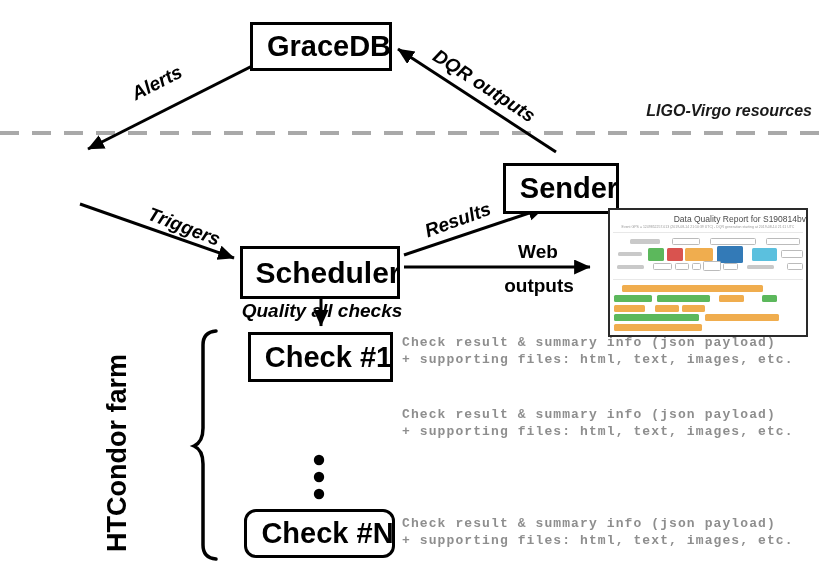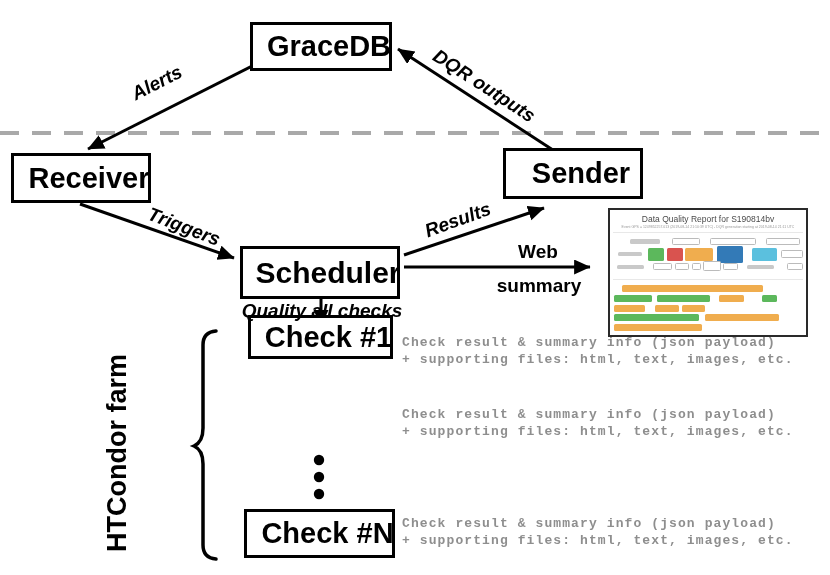--- a/index.html
+++ b/index.html
@@ -33,21 +33,21 @@
     position:absolute;z-index:3;left:117px;top:453px;
     transform:translate(-50%,-50%) rotate(-90deg);
     font-weight:bold;font-size:27px;color:#000;white-space:nowrap;
   }
   
   #report-thumb{
     position:absolute;left:608px;top:208px;width:200px;height:129px;z-index:2;
     box-sizing:border-box;border:2px solid #2a2a2a;background:#fff;
   }
   #report-title{
-    position:absolute;left:0;top:4px;width:100%;text-align:center;
+    position:absolute;left:0;top:4px;width:100%;text-align:right;
     font-size:8.5px;color:#4a4a4a;white-space:nowrap;
   }
   #report-subtitle{
     position:absolute;left:0;top:15px;width:100%;text-align:center;
     font-size:3.5px;color:#9a9a9a;white-space:nowrap;
   }
   .thumb-divider{position:absolute;left:3px;right:3px;height:1px;background:#e8e8e8;}
   .pill{position:absolute;border-radius:1.5px;box-sizing:border-box;}
 </style>
 </head>
@@ -69,34 +69,34 @@
     <line x1="404" y1="267" x2="590" y2="267" stroke="#000" stroke-width="3" marker-end="url(#ah)"></line>
     <line x1="321" y1="295" x2="321" y2="326" stroke="#000" stroke-width="3" marker-end="url(#ah)"></line>
     <path d="M 216 331 Q 203 332 203 345 L 203 428 Q 203 442 194 446 Q 203 450 203 464 L 203 545 Q 203 558 216 559" fill="none" stroke="#000" stroke-width="3.5" stroke-linecap="round"></path>
     <g fill="#000">
       <circle cx="319" cy="460" r="5.2"></circle>
       <circle cx="319" cy="477" r="5.2"></circle>
       <circle cx="319" cy="494" r="5.2"></circle>
     </g>
   </svg>
 
+  <div class="region-label" style="top:102px;">LIGO-Virgo resources</div>
 
   <div class="node" style="left:250px;top:22px;width:142px;height:49px;">GraceDB</div>
-  <div class="node" style="left:11px;top:153px;width:140px;height:50px;">Receiver</div>
-  <div class="node" style="left:503px;top:148px;width:140px;height:51px;">Sender</div>
+  <div class="node" style="left:503px;top:163px;width:116px;height:51px;">Sender</div>
   <div class="node scheduler" style="left:240px;top:246px;width:160px;height:53px;">Scheduler</div>
-  <div class="node" style="left:248px;top:315px;width:145px;height:44px;">Check #1</div>
-  <div class="node" style="left:244px;top:509px;width:151px;height:49px;">Check #N</div>
+  <div class="node" style="left:248px;top:332px;width:145px;height:50px;">Check #1</div>
+  <div class="node" style="left:244px;top:509px;width:151px;height:49px;border-radius:12px;">Check #N</div>
 
   <div class="edge-label" style="left:157px;top:83px;transform:translate(-50%,-50%) rotate(-27deg);">Alerts</div>
   <div class="edge-label" style="left:484px;top:86px;transform:translate(-50%,-50%) rotate(33deg);">DQR outputs</div>
   <div class="edge-label" style="left:184px;top:227px;transform:translate(-50%,-50%) rotate(21deg);">Triggers</div>
   <div class="edge-label" style="left:458px;top:220px;transform:translate(-50%,-50%) rotate(-20deg);">Results</div>
   <div class="edge-label upright" style="left:538px;top:252px;transform:translate(-50%,-50%);">Web</div>
-  <div class="edge-label upright" style="left:539px;top:286px;transform:translate(-50%,-50%);">summary</div>
+  <div class="edge-label upright" style="left:539px;top:286px;transform:translate(-50%,-50%);">outputs</div>
   <div class="edge-label" style="left:322px;top:311px;transform:translate(-50%,-50%);">Quality all checks</div>
 
   <div class="farm-label">HTCondor farm</div>
 
   <div class="note" style="top:334px;"><span>Check result &amp; summary info (json payload)</span><br><span>+ supporting files: html, text, images, etc.</span></div>
   <div class="note" style="top:406px;"><span>Check result &amp; summary info (json payload)</span><br><span>+ supporting files: html, text, images, etc.</span></div>
   <div class="note" style="top:515px;"><span>Check result &amp; summary info (json payload)</span><br><span>+ supporting files: html, text, images, etc.</span></div>
 
   <div id="report-thumb">
     <div id="report-title">Data Quality Report for S190814bv</div>

